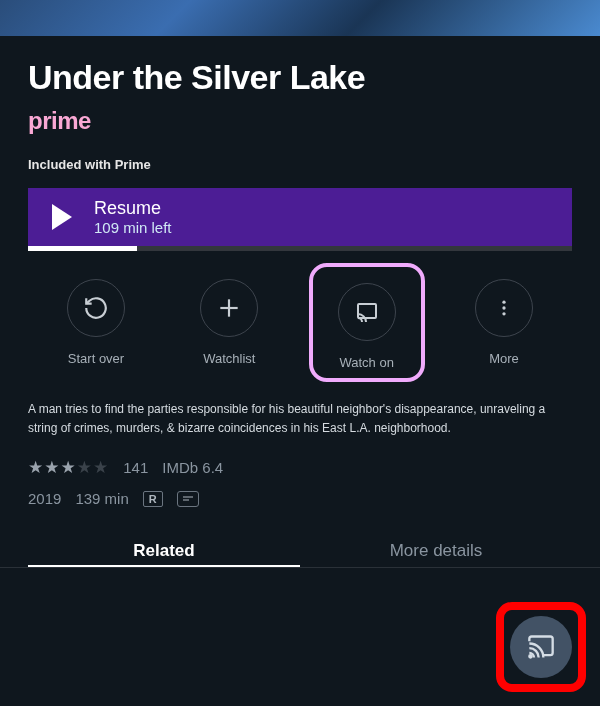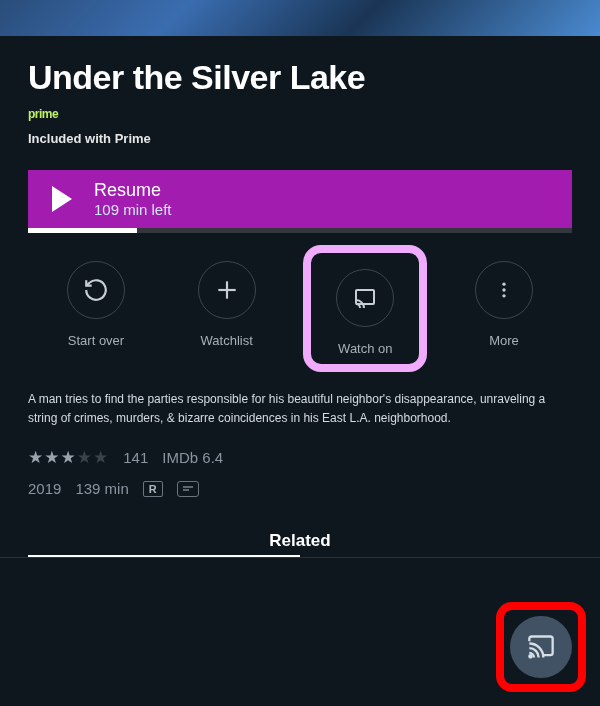--- a/index.html
+++ b/index.html
@@ -16,35 +16,35 @@
     height: 36px;
     background: linear-gradient(135deg, #2a4d7a 0%, #3a6db0 30%, #1a3555 60%, #4a8ad0 100%);
   }
   .content { padding: 22px 28px 0 28px; }
   .title {
     font-size: 34px;
     font-weight: 700;
     letter-spacing: -0.5px;
   }
   .prime {
-    color: #bef264;
-    font-size: 12px;
+    color: #f9a8d4;
+    font-size: 24px;
     font-weight: 700;
     margin-top: 10px;
     letter-spacing: -0.5px;
   }
   .included {
     color: #e6e6e6;
     font-size: 13px;
     font-weight: 600;
-    margin-top: 10px;
+    margin-top: 22px;
   }
   .resume-btn {
-    margin-top: 24px;
-    background: #a21caf;
+    margin-top: 16px;
+    background: #4c1d95;
     height: 58px;
     display: flex;
     align-items: center;
     padding: 0 18px;
     position: relative;
     cursor: pointer;
   }
   .play-tri {
     width: 0; height: 0;
     border-left: 20px solid #fff;
@@ -85,21 +85,21 @@
     display: flex;
     align-items: center;
     justify-content: center;
   }
   .action-label {
     margin-top: 14px;
     font-size: 13px;
     color: #a7b0b8;
   }
   .highlight-box {
-    border: 8px solid #f0abfc;
+    border: 4px solid #f0abfc;
     border-radius: 18px;
     padding: 8px 4px;
     margin: -8px -4px;
     margin-top: -16px;
     padding-top: 16px;
   }
   .synopsis {
     margin-top: 26px;
     font-size: 12px;
     line-height: 1.55;
@@ -267,20 +267,21 @@
     <span class="subtitle-icon">
       <svg width="14" height="10" viewBox="0 0 14 10" fill="none" stroke="#aeb6be" stroke-width="1">
         <line x1="2" y1="3" x2="12" y2="3"></line>
         <line x1="2" y1="6" x2="8" y2="6"></line>
       </svg>
     </span>
   </div>
 
   <div class="tabs">
     <div class="tab active">Related</div>
+    <div class="tab inactive">More details</div>
     <div class="tab-underline half"></div>
   </div>
 </div>
 <div class="divider"></div>
 
 <div class="fab-wrap">
   <div class="fab">
     <svg width="28" height="28" viewBox="0 0 24 24" fill="none" stroke="#d5dde5" stroke-width="2">
       <path d="M2 7 v-2 a2 2 0 0 1 2-2 h16 a2 2 0 0 1 2 2 v12 a2 2 0 0 1 -2 2 h-6"></path>
       <path d="M2 9 a12 12 0 0 1 12 12"></path>

